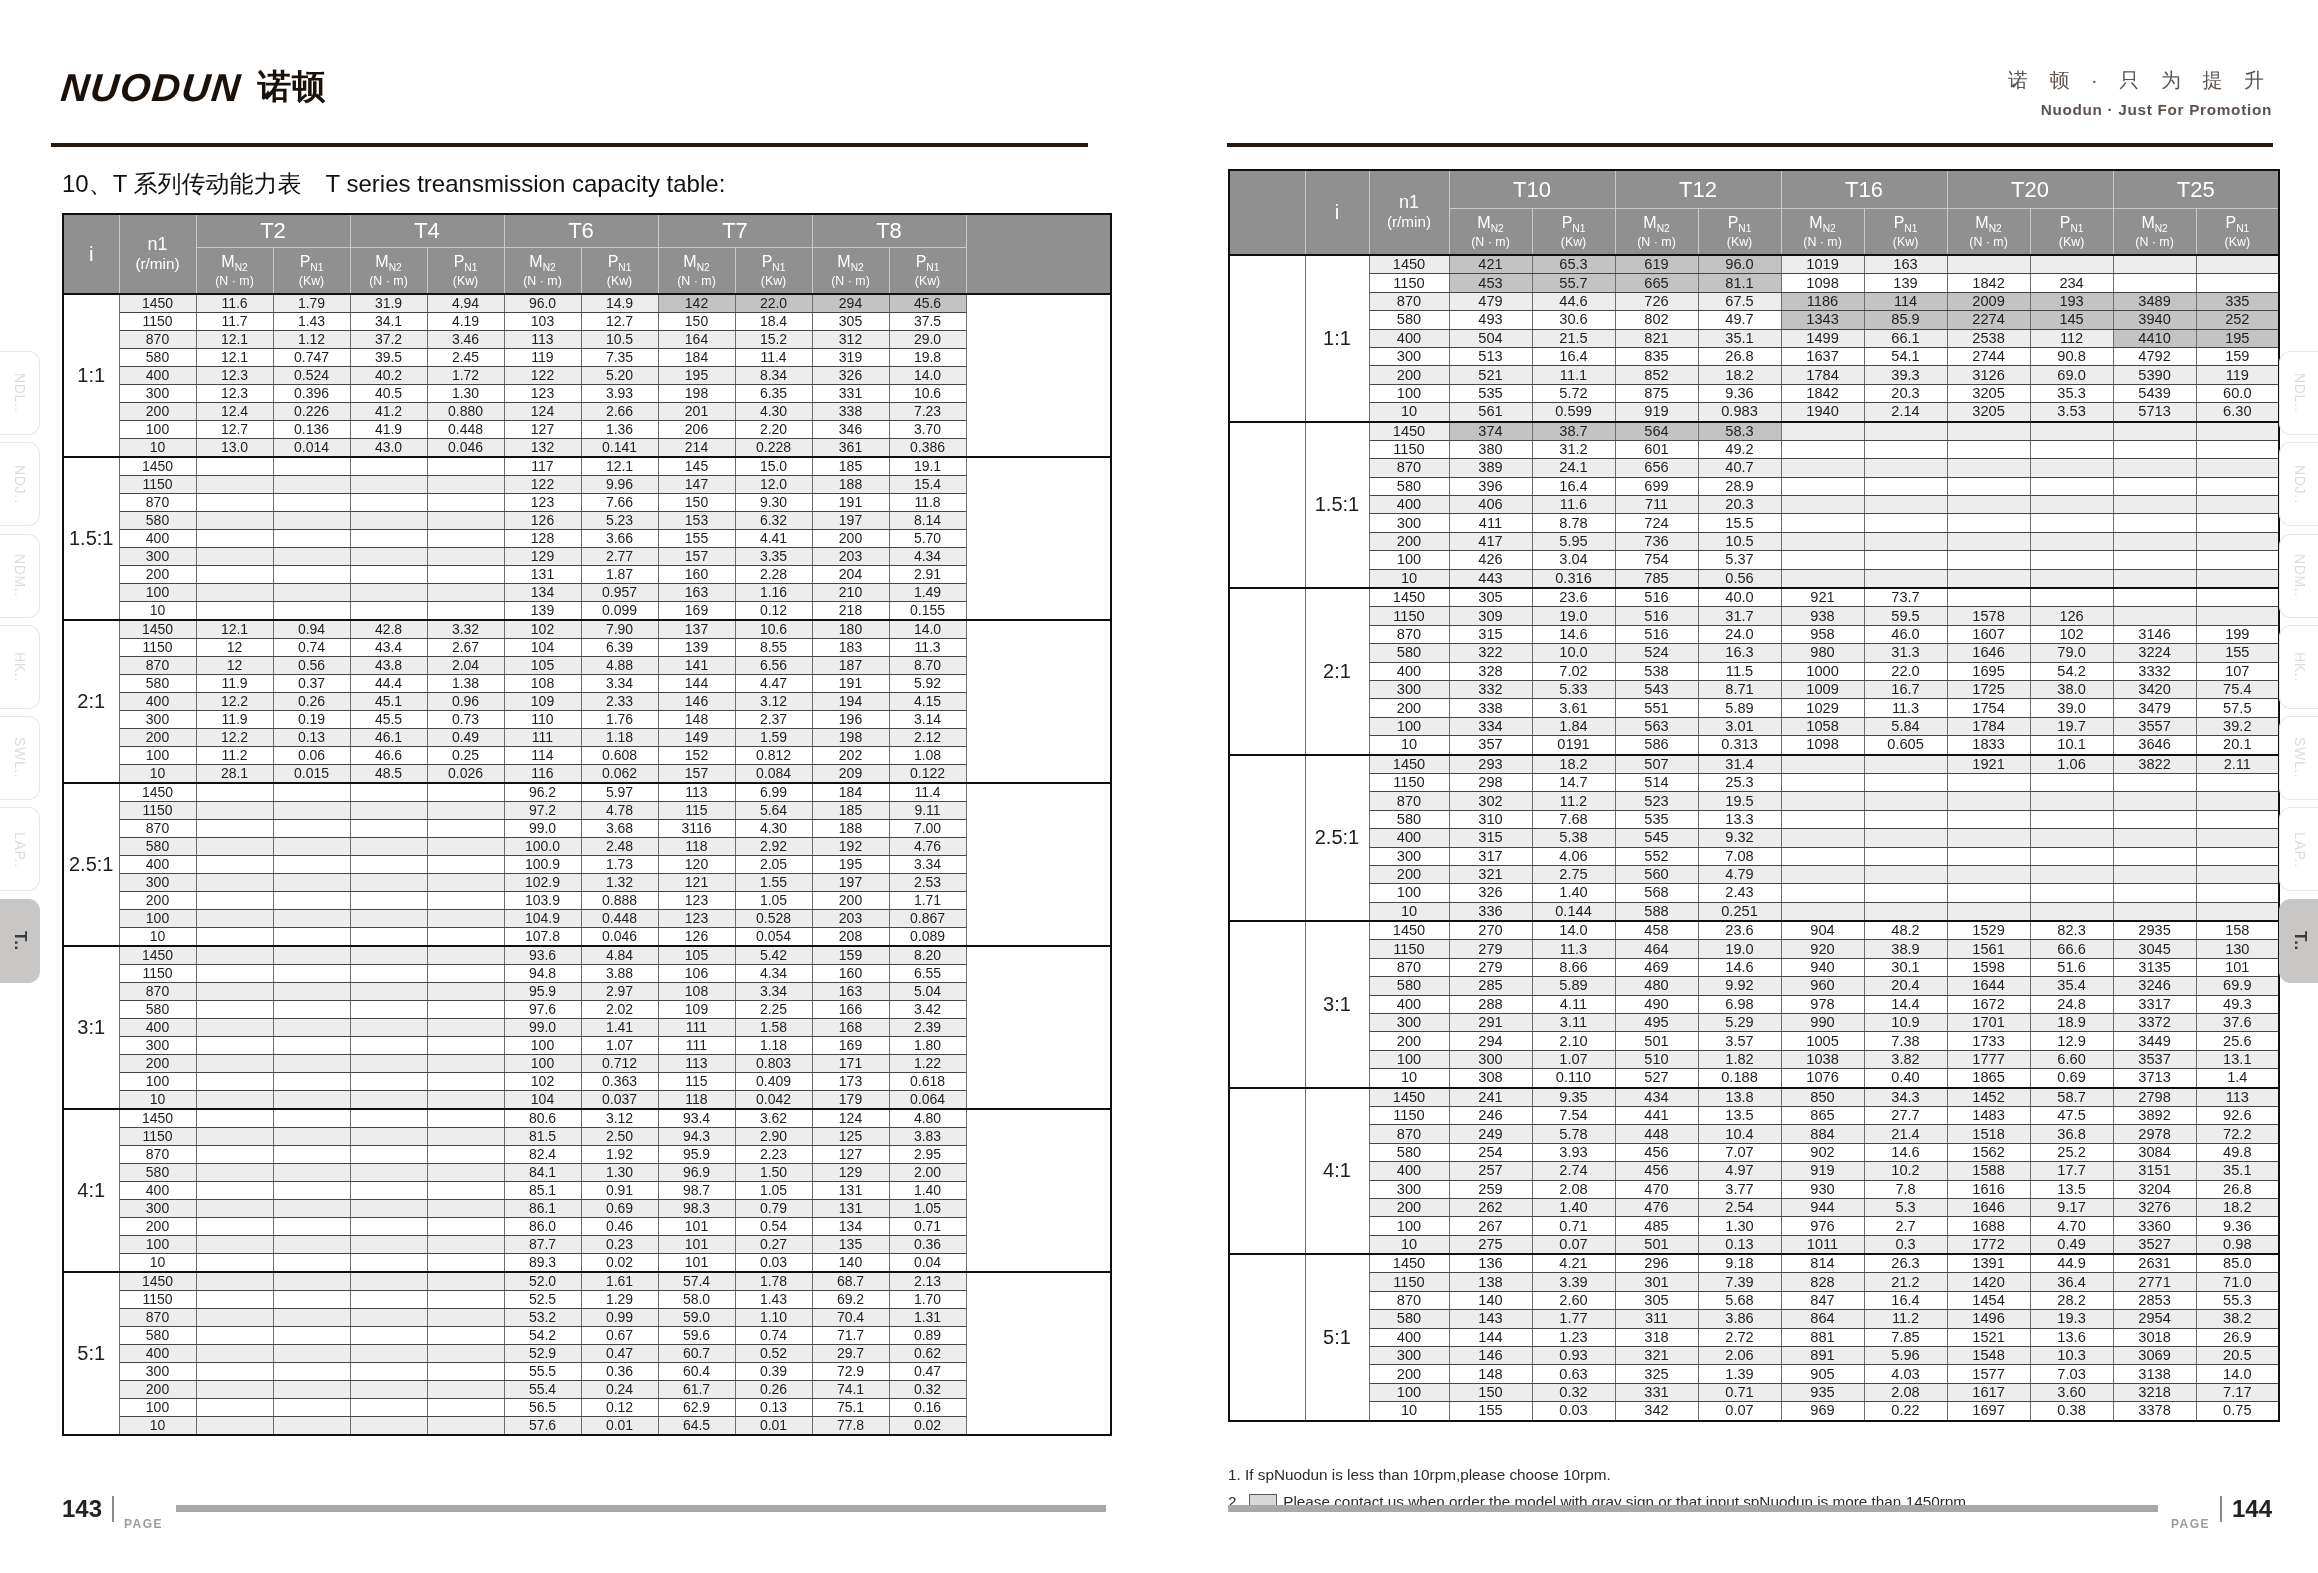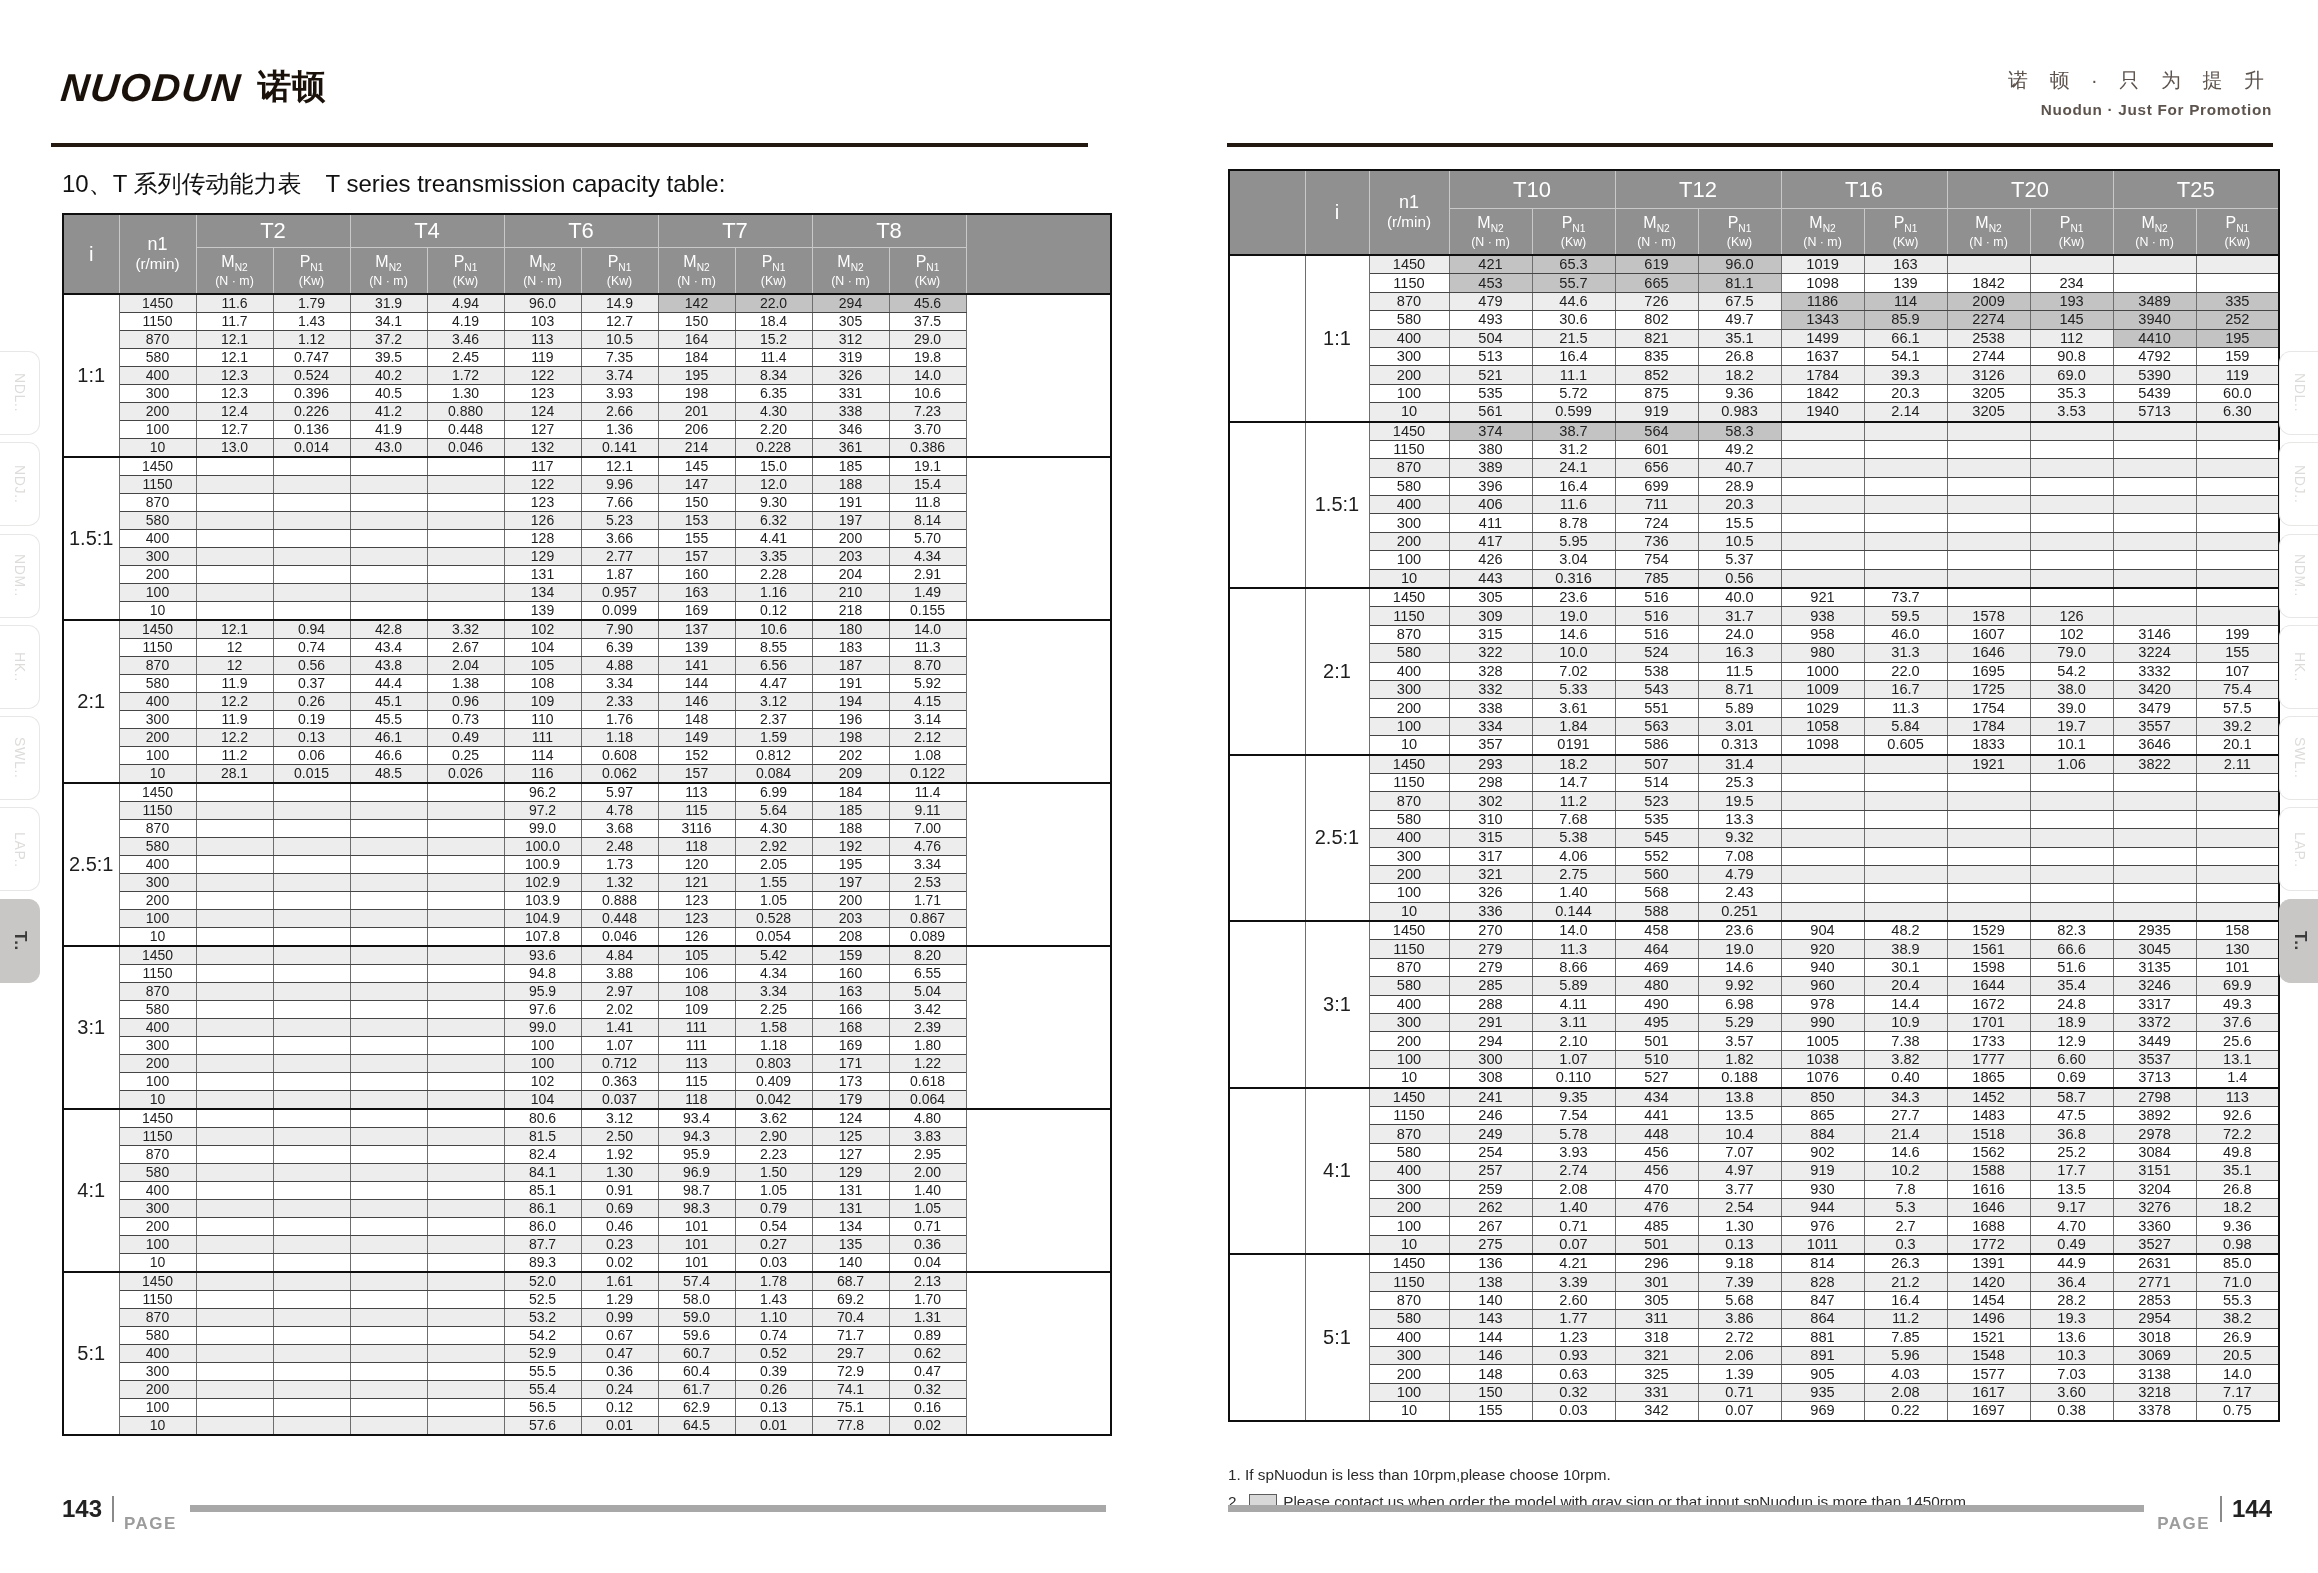--- a/index.html
+++ b/index.html
@@ -54,21 +54,21 @@
   .notes-left{left:64px;top:1459px;color:#1c1c1c;}
   .notes-right{left:1228px;top:1462px;color:#2a2a2a;}
   .note-icon{display:inline-block;width:26px;height:13px;background:#d8d8d8;border:1.5px solid #5d5d5d;vertical-align:-2.2px;margin:0 5.8px 0 4.4px;}
 
   
   .footer{position:absolute;top:1493px;height:31px;display:flex;align-items:center;}
   .footer-left{left:62px;width:1044px;}
   .footer-right{left:1228px;width:1044px;}
   .pnum{font-size:24px;font-weight:bold;color:#222;}
   .vdiv{width:1.5px;height:26px;background:#8a8a8a;margin:0 10.2px;}
-  .plabel{font-size:17px;font-weight:bold;color:#9c9c9c;letter-spacing:1.5px;margin-top:30px;}
+  .plabel{font-size:12px;font-weight:bold;color:#9c9c9c;letter-spacing:1.5px;margin-top:30px;}
   .pbar{flex:1;height:6.6px;background:#a8a8a8;}
   .footer-left .pbar{margin-left:13px;}
   .footer-right .pbar{margin-right:13px;}
 
   
   .tabs{position:absolute;top:351px;display:flex;flex-direction:column;gap:7.3px;}
   .tabs-left{left:0;}
   .tabs-right{right:0;}
   .tab{width:39px;height:82px;background:#fff;border:1.5px solid #e9e7e5;
        display:flex;align-items:center;justify-content:center;
@@ -216,21 +216,21 @@
           <td class="v-cell">319</td>
           <td class="v-cell">19.8</td>
         </tr>
         <tr class="stripe">
           <td class="n1-cell">400</td>
           <td class="v-cell">12.3</td>
           <td class="v-cell">0.524</td>
           <td class="v-cell">40.2</td>
           <td class="v-cell">1.72</td>
           <td class="v-cell">122</td>
-          <td class="v-cell">3.74</td>
+          <td class="v-cell">5.20</td>
           <td class="v-cell">195</td>
           <td class="v-cell">8.34</td>
           <td class="v-cell">326</td>
           <td class="v-cell">14.0</td>
         </tr>
         <tr>
           <td class="n1-cell">300</td>
           <td class="v-cell">12.3</td>
           <td class="v-cell">0.396</td>
           <td class="v-cell">40.5</td>

